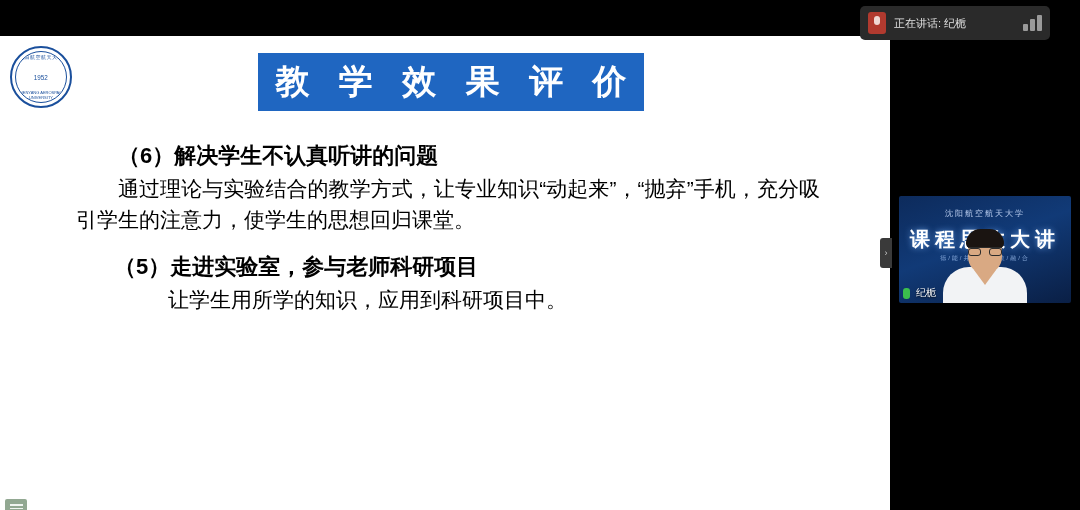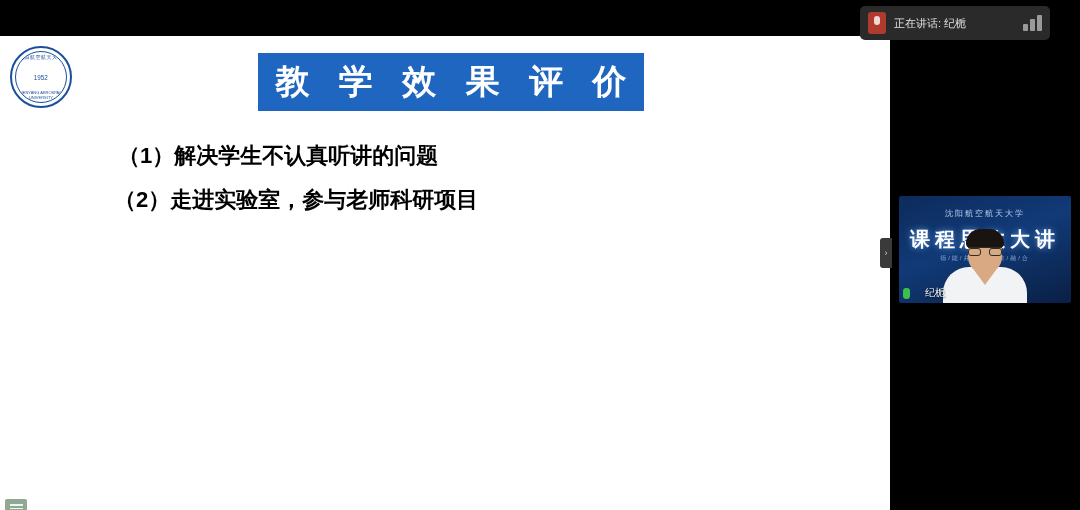--- a/index.html
+++ b/index.html
@@ -348,21 +348,21 @@
     border-left: 11px solid transparent;
     border-right: 11px solid transparent;
     border-top: 15px solid #d9a983;
   }
   .video-tile .name-row {
     position: absolute;
     left: 4px;
     bottom: 3px;
     display: flex;
     align-items: center;
-    gap: 15px;
+    gap: 6px;
   }
   .video-tile .name-row .mic-small {
     width: 7px;
     height: 11px;
     background: #3bbf4d;
     border-radius: 3px;
     position: relative;
   }
   .video-tile .name-row .label {
     font-size: 10px;
@@ -399,28 +399,30 @@
         <div class="bottom-text">SHENYANG AEROSPACE UNIVERSITY</div>
       </div>
     </div>
 
     <div class="title-banner">
       <div class="title-text">教 学 效 果 评 价</div>
     </div>
 
     <div class="body-block">
 
-      <div class="heading">（1）解决学生不认真听讲的问题</div>
+      <div class="heading">（6）解决学生不认真听讲的问题</div>
+      <div class="para indent">通过理论与实验结合的教学方式，让专业知识“动起来”，“抛弃”手机，充分吸引学生的注意力，使学生的思想回归课堂。</div>
 
       <div class="spacer-1"></div>
 
 
       <div class="spacer-2"></div>
 
-      <div class="heading h3">（2）走进实验室，参与老师科研项目</div>
+      <div class="heading h3">（5）走进实验室，参与老师科研项目</div>
+      <div class="para indent-small">让学生用所学的知识，应用到科研项目中。</div>
 
     </div>
 
     <div class="bottom-left-btn">
       <span></span>
       <span></span>
       <span></span>
     </div>
   </div>
 

